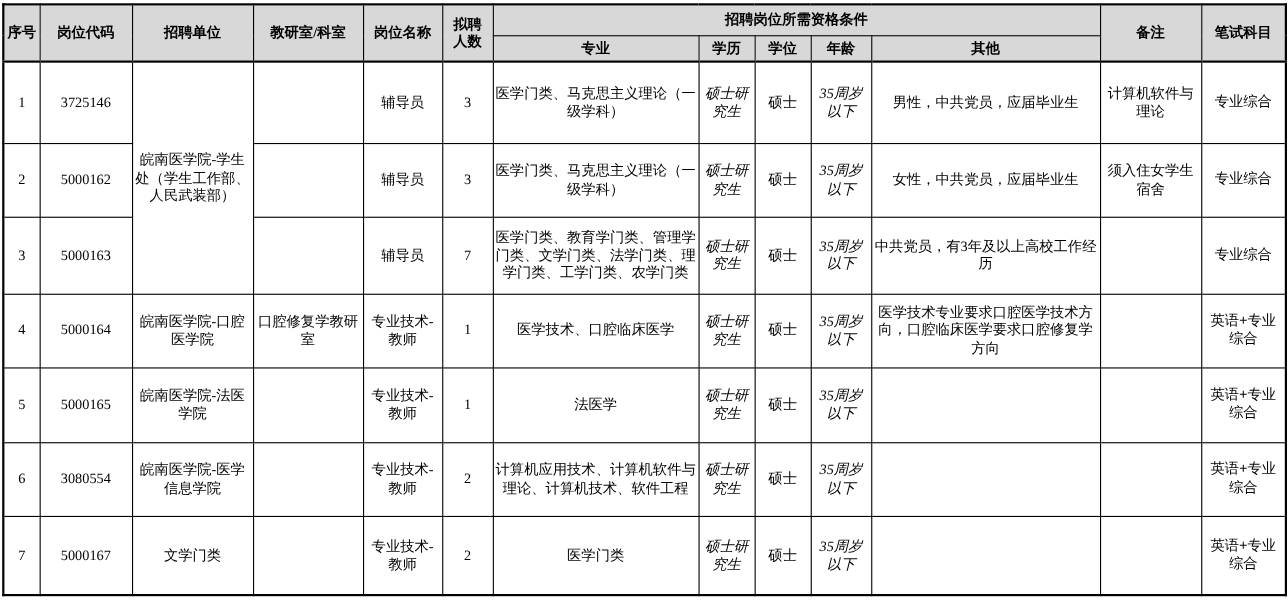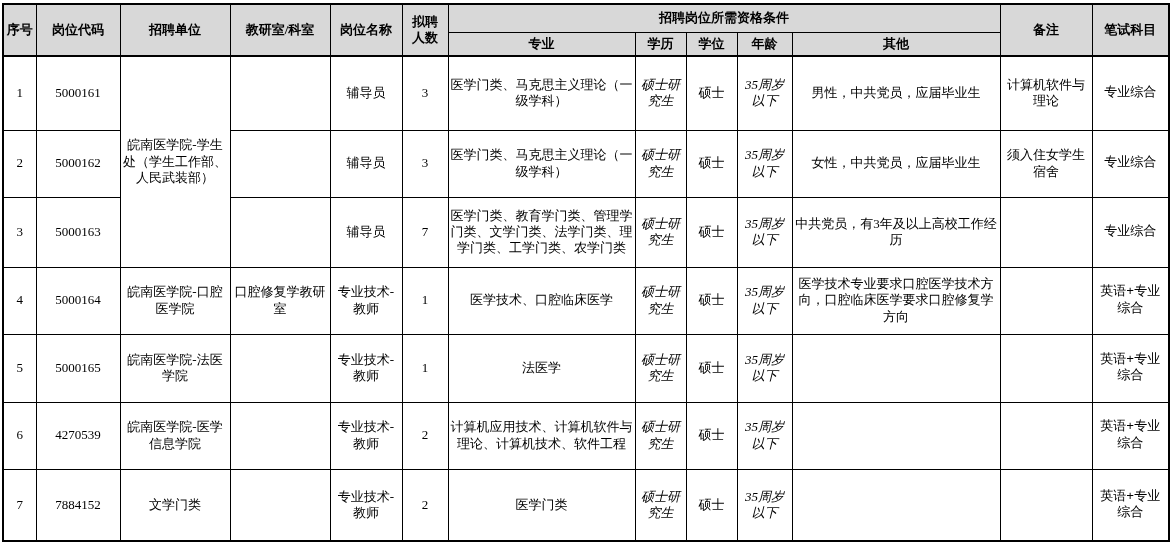--- a/index.html
+++ b/index.html
@@ -91,21 +91,21 @@
       <th>专业</th>
       <th>学历</th>
       <th>学位</th>
       <th>年龄</th>
       <th>其他</th>
     </tr>
   </thead>
   <tbody>
     <tr class="r1">
       <td>1</td>
-      <td>5000161</td>
+      <td>3725146</td>
       <td rowspan="3">皖南医学院-学生处（学生工作部、人民武装部）</td>
       <td></td>
       <td>辅导员</td>
       <td>3</td>
       <td class="c-major">医学门类、马克思主义理论（一级学科）</td>
       <td class="c-edu">硕士研究生</td>
       <td>硕士</td>
       <td class="c-age">35周岁以下</td>
       <td class="c-other">男性，中共党员，应届毕业生</td>
       <td>计算机软件与理论</td>
@@ -164,36 +164,36 @@
       <td class="c-major">法医学</td>
       <td class="c-edu">硕士研究生</td>
       <td>硕士</td>
       <td class="c-age">35周岁以下</td>
       <td class="c-other"></td>
       <td></td>
       <td class="c-exam">英语+专业综合</td>
     </tr>
     <tr class="r6">
       <td>6</td>
-      <td>4270539</td>
+      <td>3080554</td>
       <td>皖南医学院-医学信息学院</td>
       <td></td>
       <td>专业技术-教师</td>
       <td>2</td>
       <td class="c-major">计算机应用技术、计算机软件与理论、计算机技术、软件工程</td>
       <td class="c-edu">硕士研究生</td>
       <td>硕士</td>
       <td class="c-age">35周岁以下</td>
       <td class="c-other"></td>
       <td></td>
       <td class="c-exam">英语+专业综合</td>
     </tr>
     <tr class="r7">
       <td>7</td>
-      <td>7884152</td>
+      <td>5000167</td>
       <td>文学门类</td>
       <td></td>
       <td>专业技术-教师</td>
       <td>2</td>
       <td class="c-major">医学门类</td>
       <td class="c-edu">硕士研究生</td>
       <td>硕士</td>
       <td class="c-age">35周岁以下</td>
       <td class="c-other"></td>
       <td></td>

